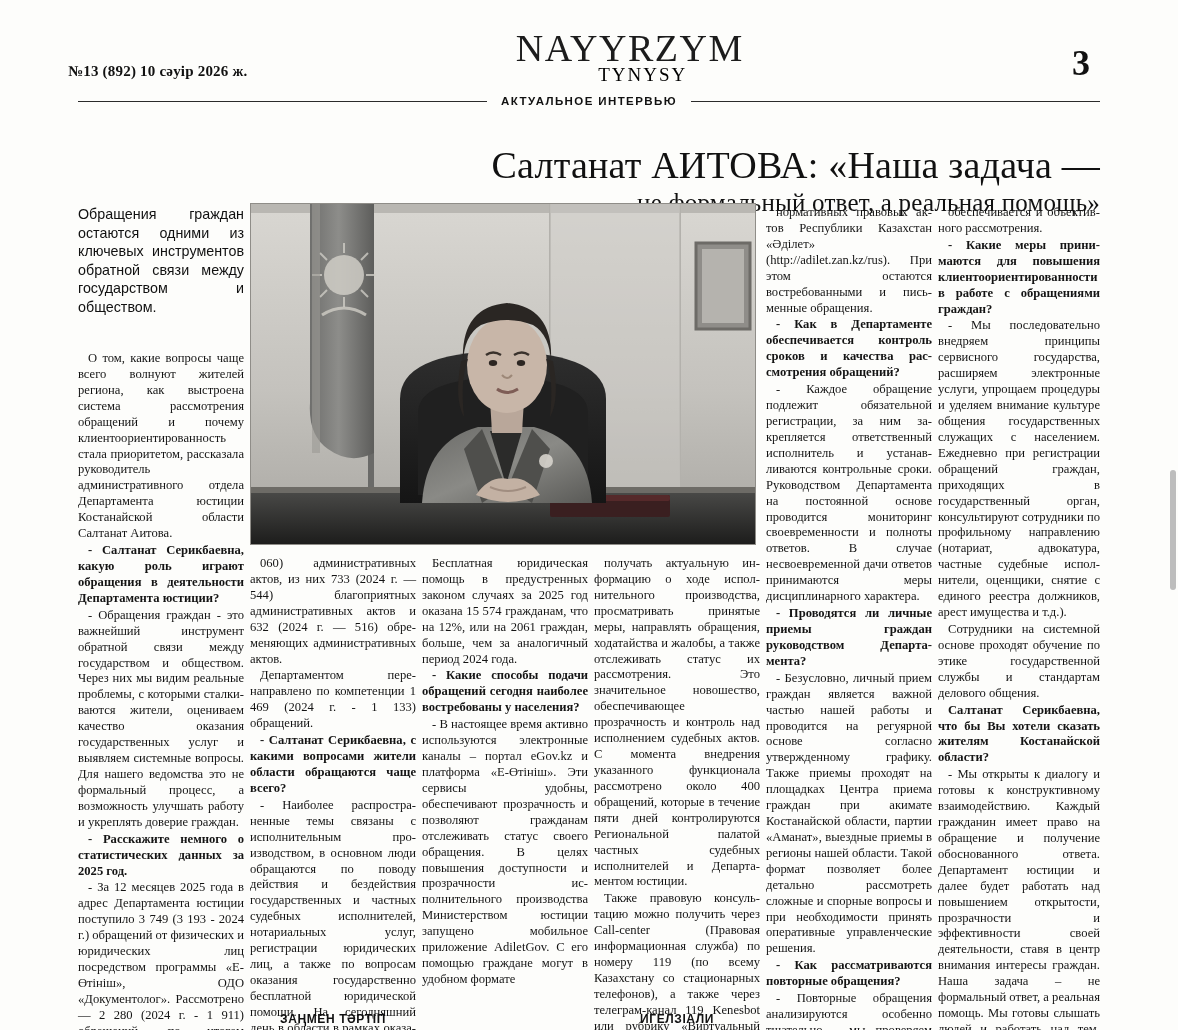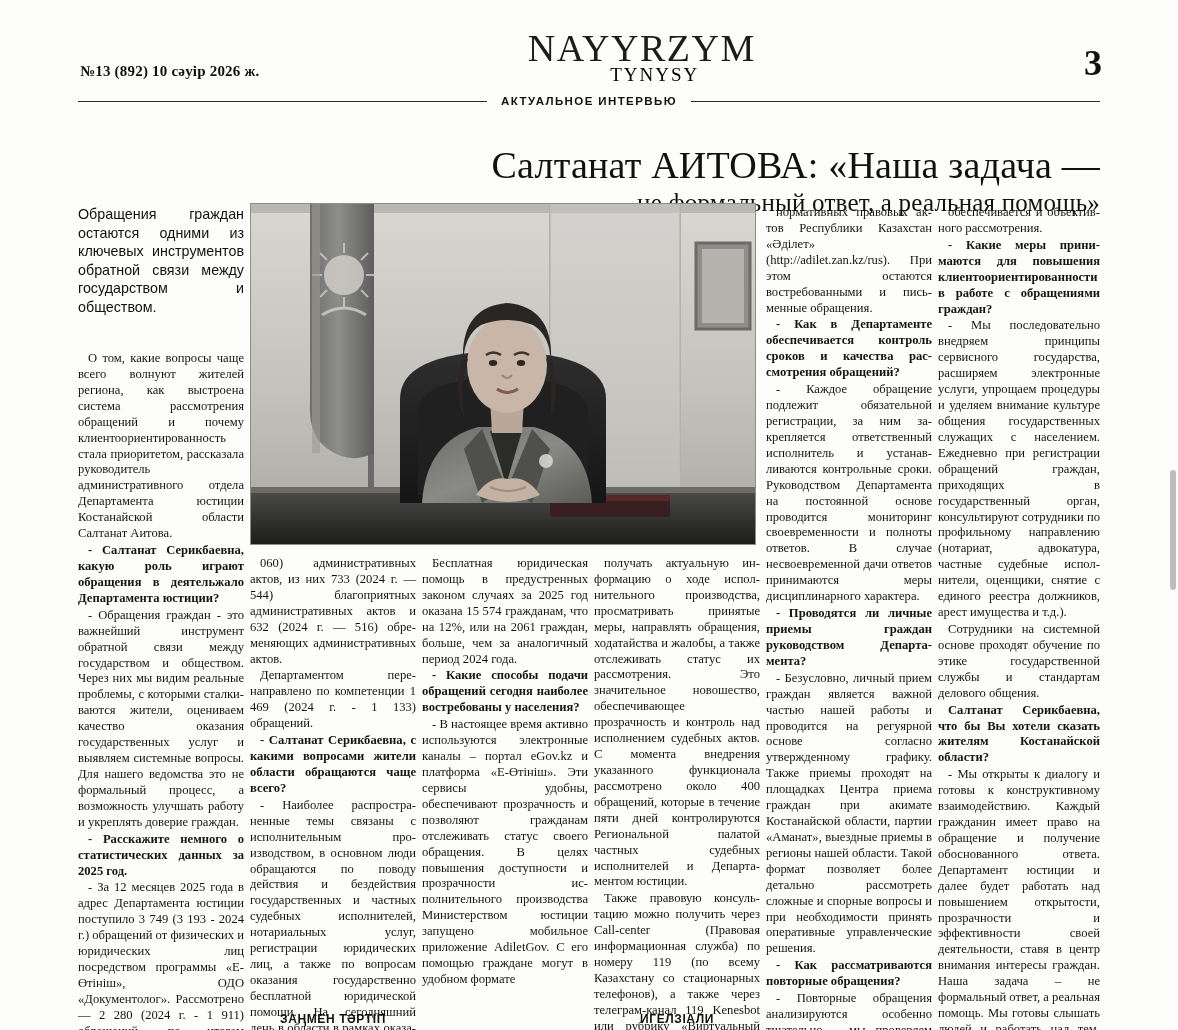--- a/index.html
+++ b/index.html
@@ -16,21 +16,21 @@
   .page {
     position: absolute;
     left: 0; top: 0;
     width: 1178px;
     height: 1030px;
     background: #fdfdfb;
   }
   
   .masthead {
     position: absolute;
-    left: 80px; top: 36px; width: 1022px; height: 48px;
+    left: 68px; top: 36px; width: 1022px; height: 48px;
     display: flex; align-items: flex-end; justify-content: space-between;
   }
   .issue-line {
     font-family: "Liberation Serif", serif;
     font-size: 15px; font-weight: bold; letter-spacing: .2px;
     color: #111; padding-bottom: 4px; white-space: nowrap;
   }
   .logo-wrap { text-align: center; line-height: 1; margin-left: -60px; }
   .logo-main {
     font-family: "Liberation Serif", serif;
@@ -232,21 +232,21 @@
       <path d="M240 284 Q258 292 276 284" stroke="#a08d80" stroke-width="2" fill="none"></path>
 
       <circle cx="296" cy="258" r="7" fill="#d6d3cc" opacity="0.9"></circle>
 
       <rect x="0" y="0" width="506" height="342" fill="none" stroke="#8f8d88" stroke-width="2"></rect>
     </svg>
   </div>
 
   <div class="col" id="c1">
       <p>О том, какие вопросы чаще всего волнуют жите­лей региона, как выстрое­на система рассмотрения обращений и почему клиентоориентирован­ность стала приоритетом, рассказала руководитель административного отдела Департамента юстиции Костанайской области Салтанат Аитова.</p>
-      <p class="q">- Салтанат Серикбаев­на, какую роль играют обращения в деятель­жало Департамента юстиции?</p>
+      <p class="q">- Салтанат Серикбаев­на, какую роль играют обращения в деятель­ности Департамента юстиции?</p>
       <p>- Обращения граждан - это важнейший инстру­мент обратной связи между государством и обществом. Через них мы видим реальные пробле­мы, с которыми сталки­ваются жители, оцени­ваем качество оказания государственных услуг и выявляем системные во­просы. Для нашего ведом­ства это не формальный процесс, а возможность улучшать работу и укре­плять доверие граждан.</p>
       <p class="q">- Расскажите немного о статистических дан­ных за 2025 год.</p>
       <p>- За 12 месяцев 2025 го­да в адрес Департамента юстиции поступило 3 749 (3 193 - 2024 г.) обращений от физических и юриди­ческих лиц посредством программы «Е-Өтініш», ОДО «Документолог». Рассмотрено — 2 280 (2024 г. - 1 911) обраще­ний, по итогам которых принято: 1105 (2024 г. - 1</p>
     </div>
   <div class="col" id="c2">
       <p>060) административных актов, из них 733 (2024 г. — 544) благоприятных административных актов и 632 (2024 г. — 516)  обре­меняющих администра­тивных актов.</p>
       <p>Департаментом пере­направлено по компетен­ции  1 469 (2024 г. - 1 133) обращений.</p>
       <p class="q">- Салтанат Серикбаев­на, с какими вопросами жители области обра­щаются чаще всего?</p>
       <p>- Наиболее распростра­ненные темы связаны с исполнительным про­изводством, в основном люди обращаются по поводу действия и без­действия государствен­ных и частных судебных исполнителей, нотариаль­ных услуг, регистрации юридических лиц, а также по вопросам оказания государственно бесплатной юридической помощи. На сегодняшний день в области в рамках оказа­ния бесплатной юридиче­ской помощи заключены</p>
     </div>

